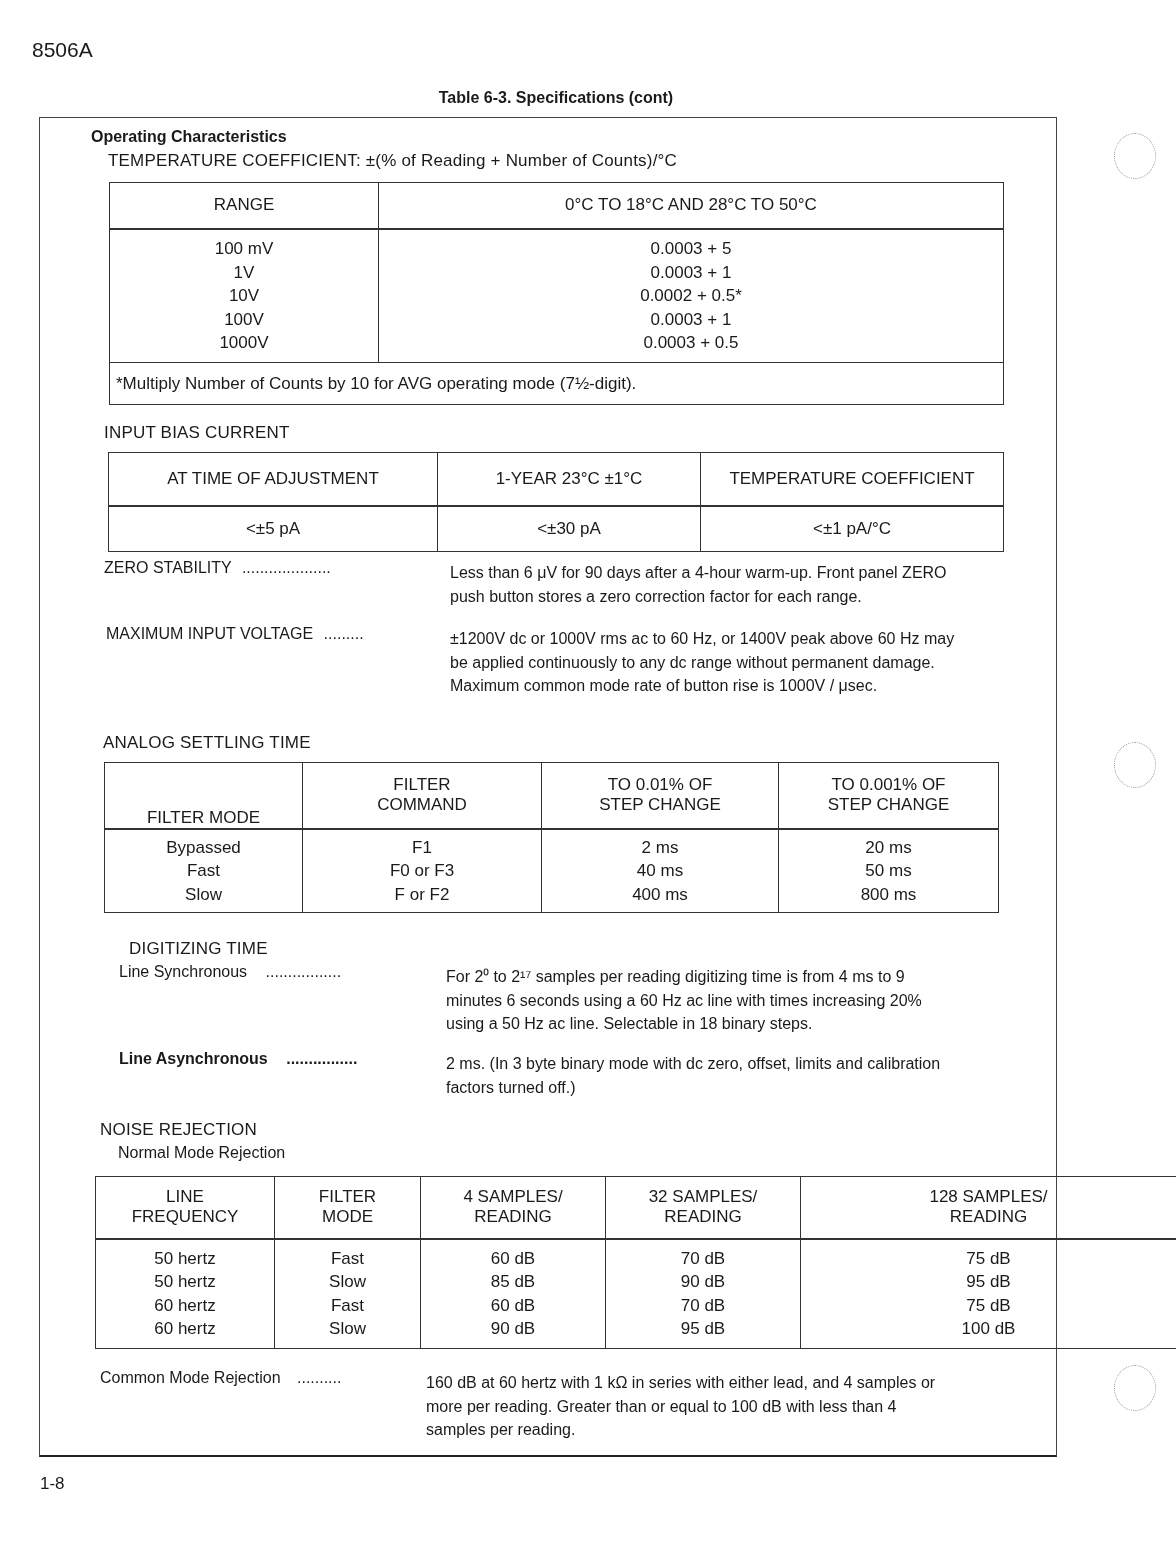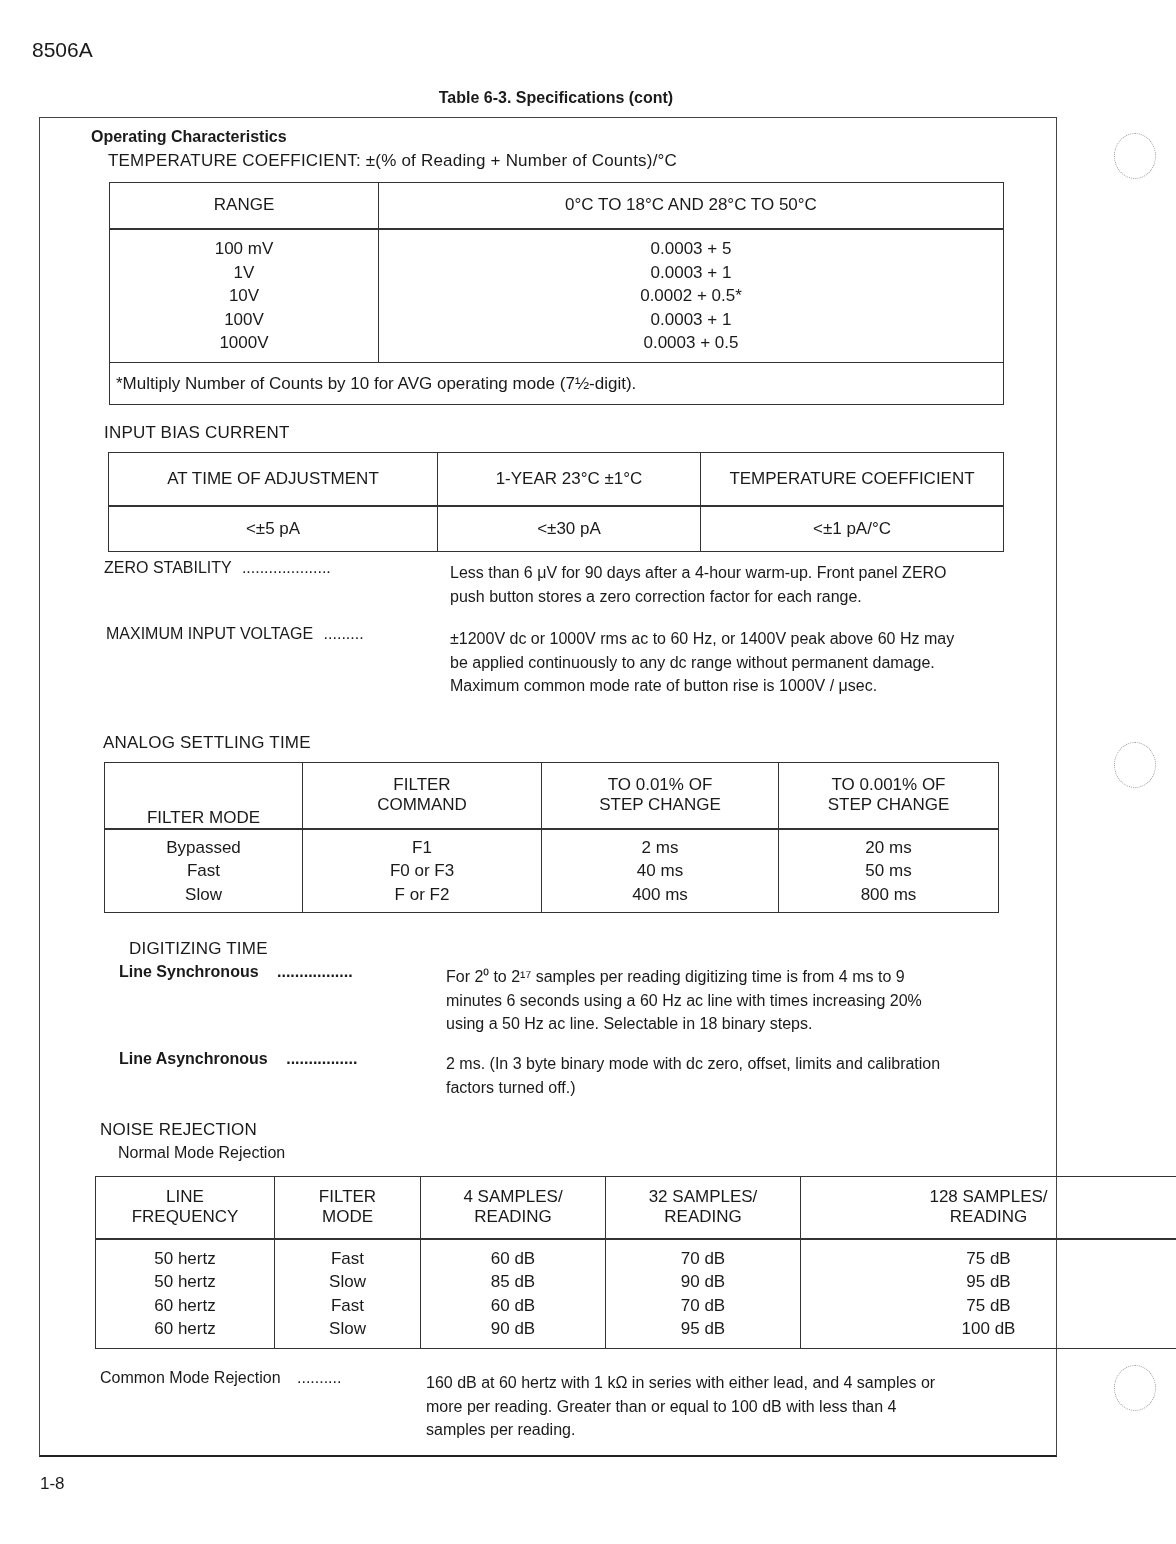--- a/index.html
+++ b/index.html
@@ -136,21 +136,21 @@
     <td class="vals">
       <div>20 ms</div>
       <div>50 ms</div>
       <div>800 ms</div>
     </td>
   </tr>
 </tbody>
   </table>
 
 <div class="abs caps" style="left:101px;top:939px;margin-left:28px;">DIGITIZING TIME</div>
-<div class="dotrow" style="left:119px;top:963px;font-weight:bold;">
+<div class="dotrow" style="left:119px;top:963px;">
   <span>Line Synchronous</span>
   <span style="margin-left:14px;">.................</span>
 </div>
 <div class="desc" style="left:446px;top:965px;">
   <div>For 2⁰ to 2¹⁷ samples per reading digitizing time is from 4 ms to 9</div>
   <div>minutes 6 seconds using a 60 Hz ac line with times increasing 20%</div>
   <div>using a 50 Hz ac line. Selectable in 18 binary steps.</div>
 </div>
 <div class="dotrow" style="left:119px;top:1050px;font-weight:bold;">
   <span>Line Asynchronous</span>

